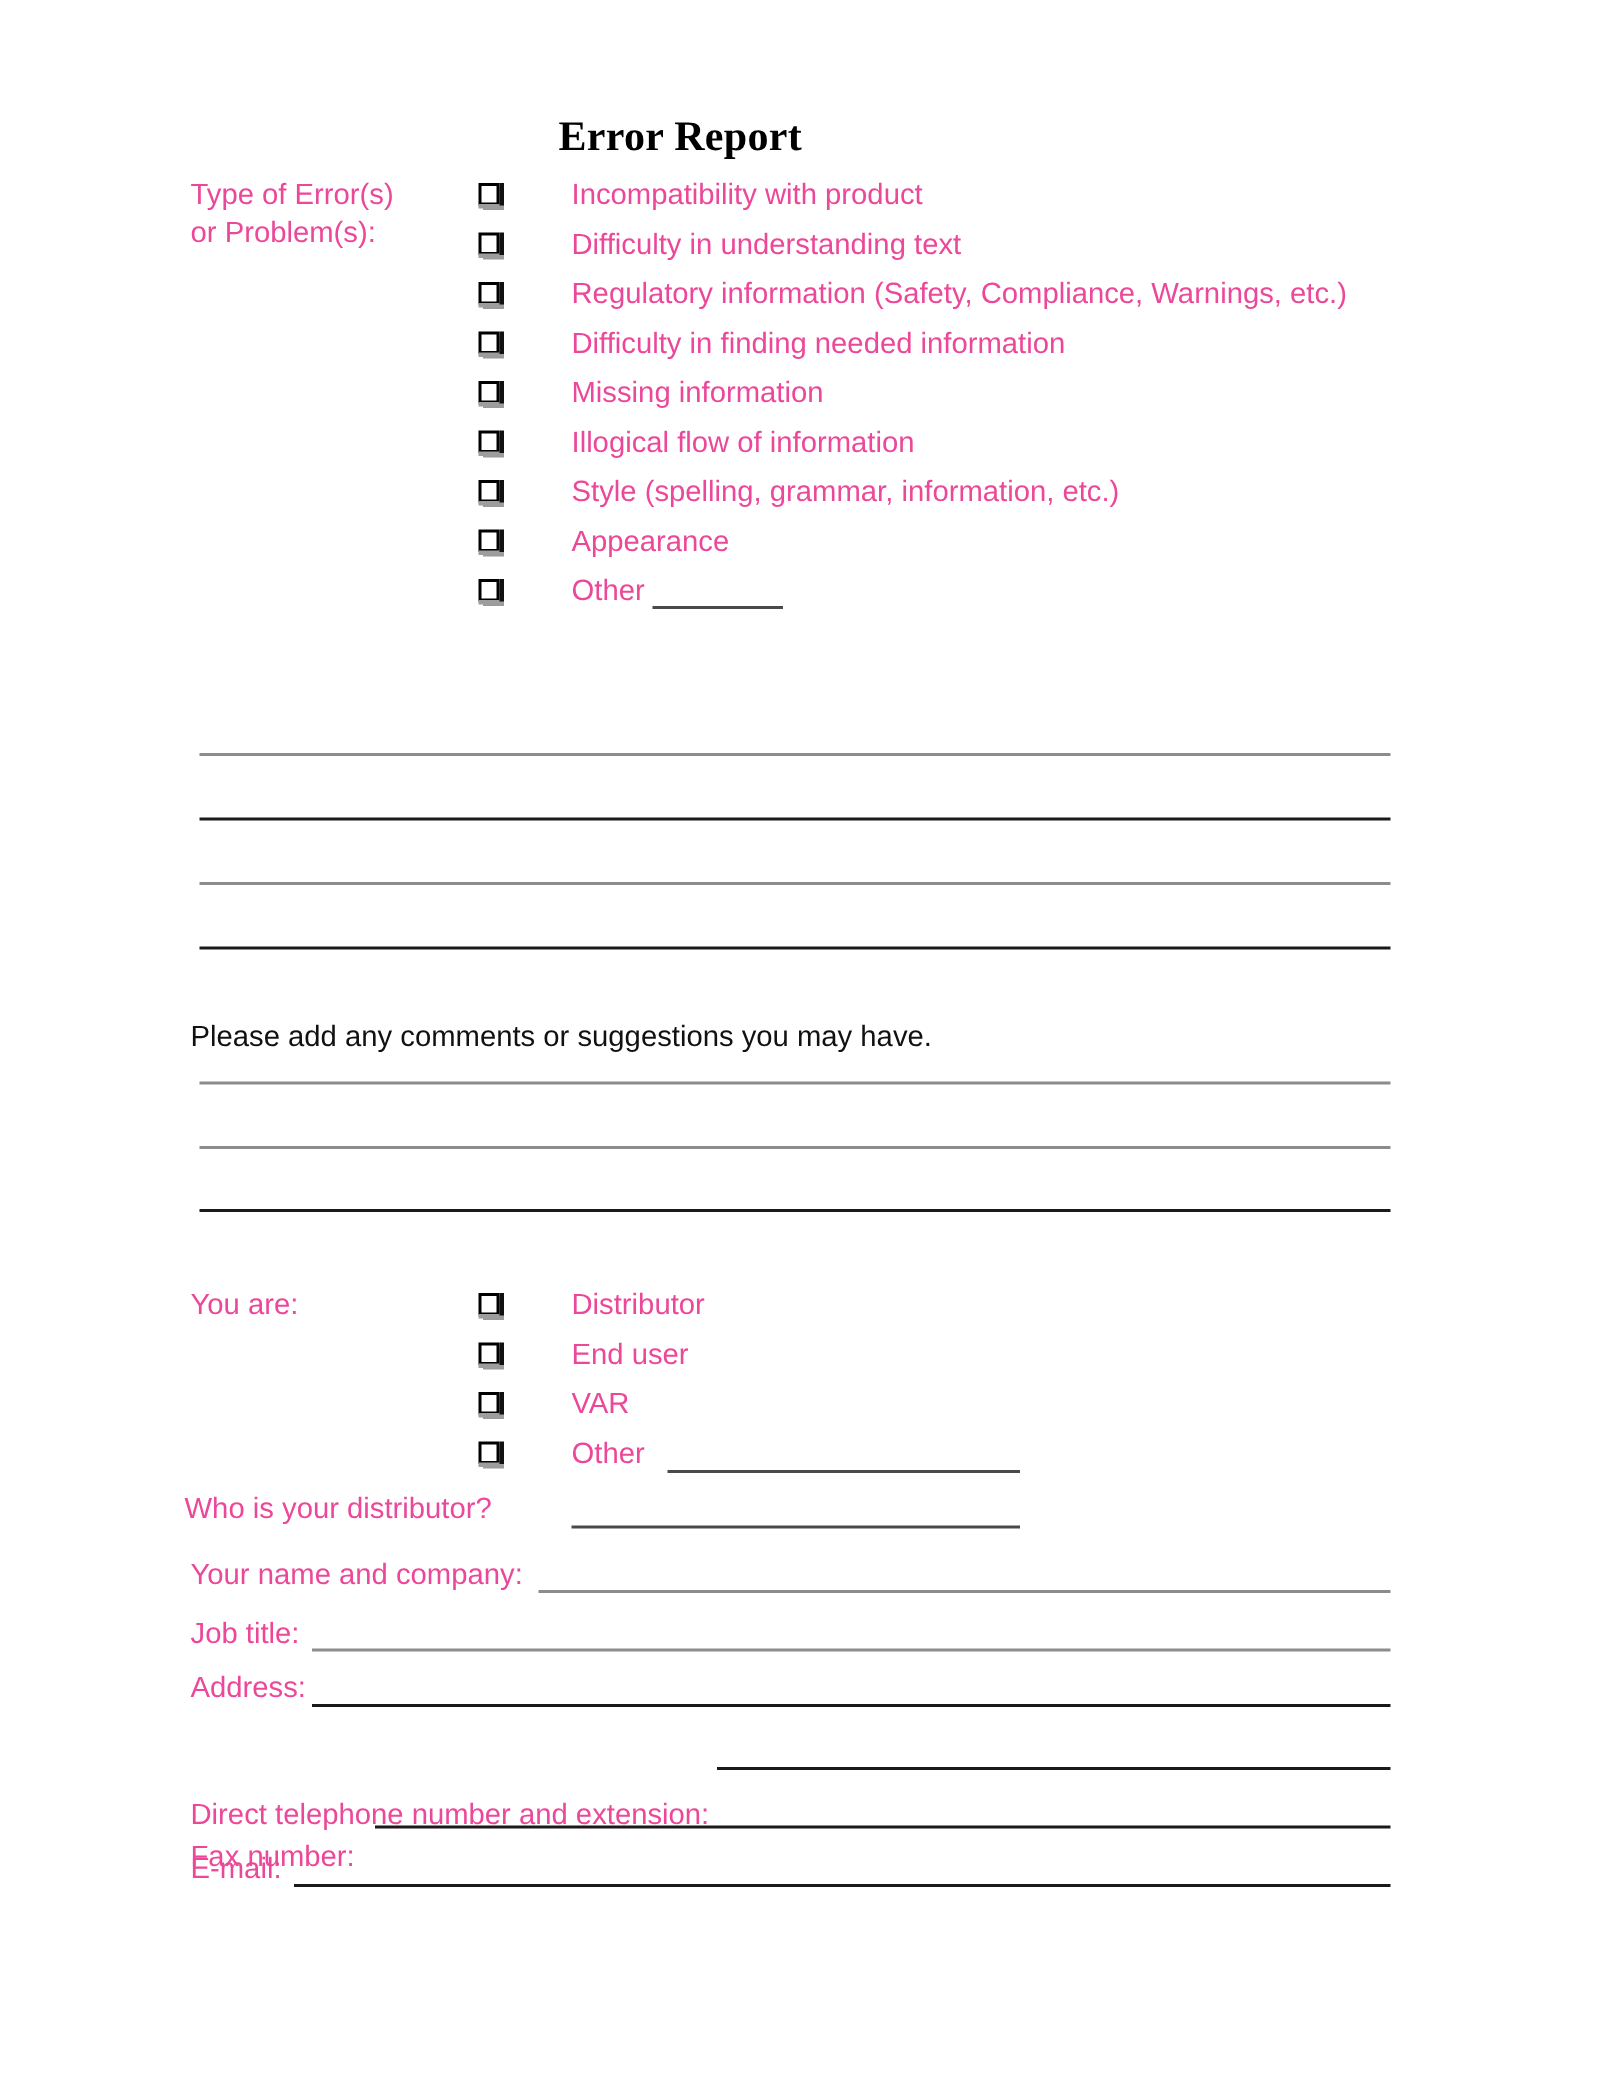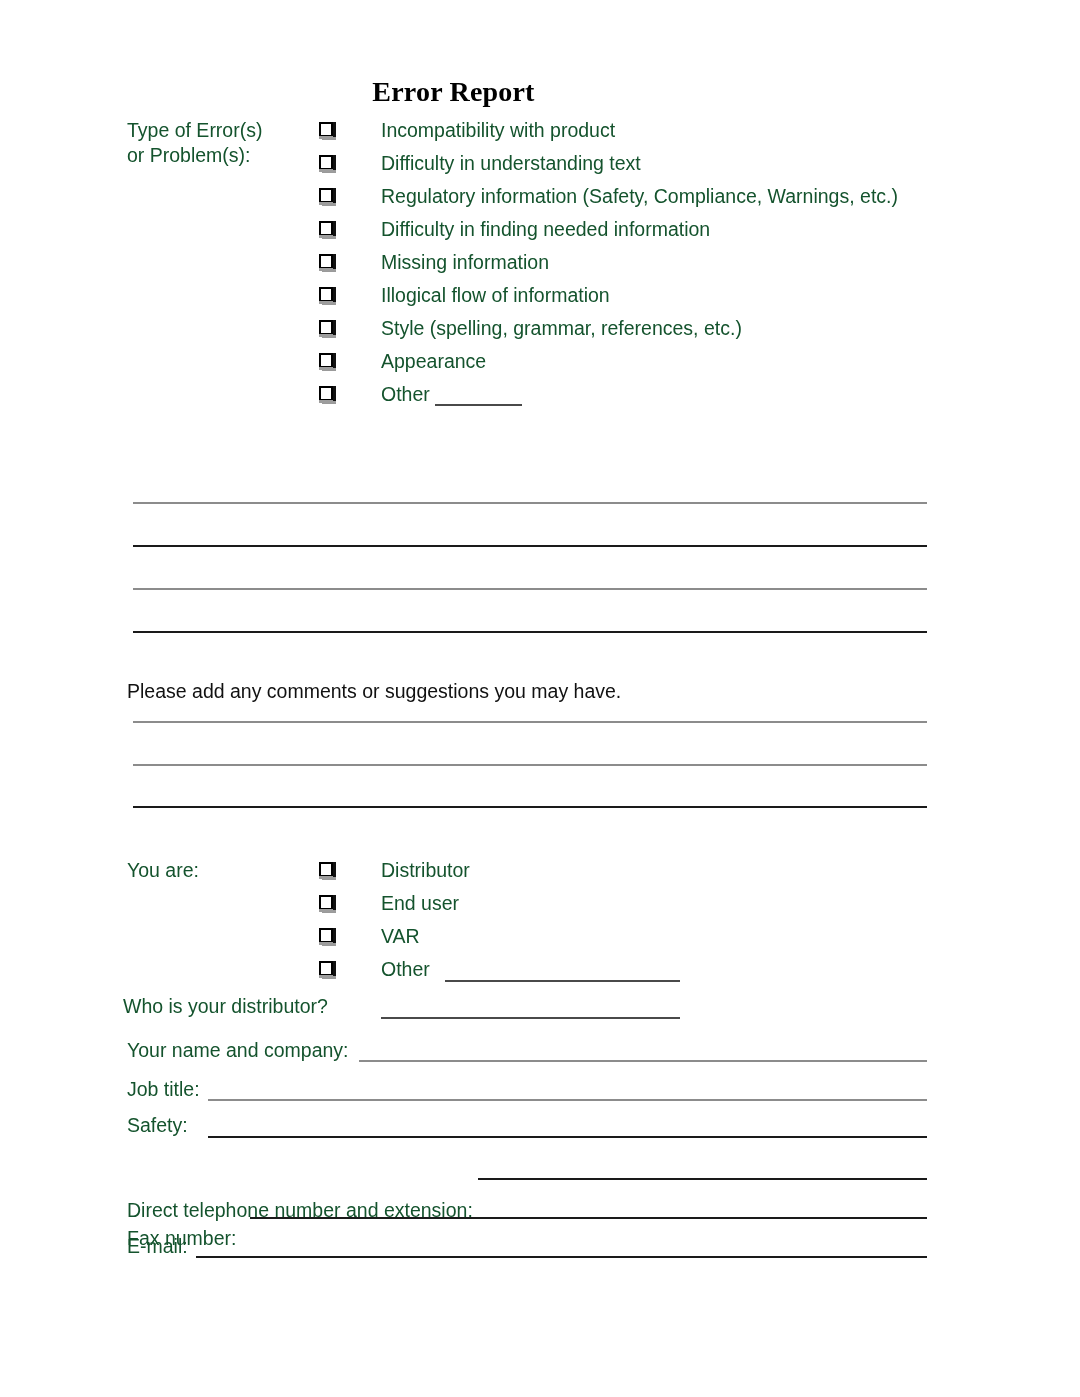--- a/index.html
+++ b/index.html
@@ -32,21 +32,21 @@
     font-size: 28px;
     letter-spacing: 0.2px;
     color: #000;
   }
 
   
   .txt {
     position: absolute;
     font-family: "Liberation Sans", sans-serif;
     font-size: 19.5px;
-    color: #14532d;
+    color: #ec4899;
     white-space: nowrap;
   }
 
   
   .cbox {
     position: absolute;
     width: 14px;
     height: 15px;
     box-sizing: border-box;
     background: #ffffff;
@@ -118,21 +118,21 @@
   <div class="cbox" style="left:319px; top:221px;"></div>
   <div class="txt" style="left:381px; top:218px;">Difficulty in finding needed information</div>
 
   <div class="cbox" style="left:319px; top:254px;"></div>
   <div class="txt" style="left:381px; top:251px;">Missing information</div>
 
   <div class="cbox" style="left:319px; top:287px;"></div>
   <div class="txt" style="left:381px; top:284px;">Illogical flow of information</div>
 
   <div class="cbox" style="left:319px; top:320px;"></div>
-  <div class="txt" style="left:381px; top:317px;">Style (spelling, grammar, references, etc.)</div>
+  <div class="txt" style="left:381px; top:317px;">Style (spelling, grammar, information, etc.)</div>
 
   <div class="cbox" style="left:319px; top:353px;"></div>
   <div class="txt" style="left:381px; top:350px;">Appearance</div>
 
   <div class="cbox" style="left:319px; top:386px;"></div>
   <div class="txt" style="left:381px; top:383px;">Other</div>
   <div class="rule thin" style="left:435px; top:404px; width:87px;"></div>
 
 
   <div class="rule soft" style="left:133px; top:502px; width:794px;"></div>
@@ -163,21 +163,21 @@
 
   <div class="txt" style="left:123px; top:995px;text-align:right;">Who is your distributor?</div>
   <div class="rule thin" style="left:381px; top:1017px; width:299px;"></div>
 
   <div class="txt" style="left:127px; top:1039px;">Your name and company:</div>
   <div class="rule soft" style="left:359px; top:1060px; width:568px;"></div>
 
   <div class="txt" style="left:127px; top:1078px;">Job title:</div>
   <div class="rule soft" style="left:208px; top:1099px; width:719px;"></div>
 
-  <div class="txt" style="left:127px; top:1114px;">Safety:</div>
+  <div class="txt" style="left:127px; top:1114px;">Address:</div>
   <div class="rule" style="left:208px; top:1136px; width:719px;"></div>
 
   <div class="txt" style="left:127px; top:1157px;margin-top:42px;">Direct telephone number and extension:</div>
   <div class="rule" style="left:478px; top:1178px; width:449px;"></div>
 
   <div class="txt" style="left:127px; top:1196px;margin-top:31px;">Fax number:</div>
   <div class="rule" style="left:250px; top:1217px; width:677px;"></div>
 
   <div class="txt" style="left:127px; top:1235px;">E-mail:</div>
   <div class="rule" style="left:196px; top:1256px; width:731px;"></div>

